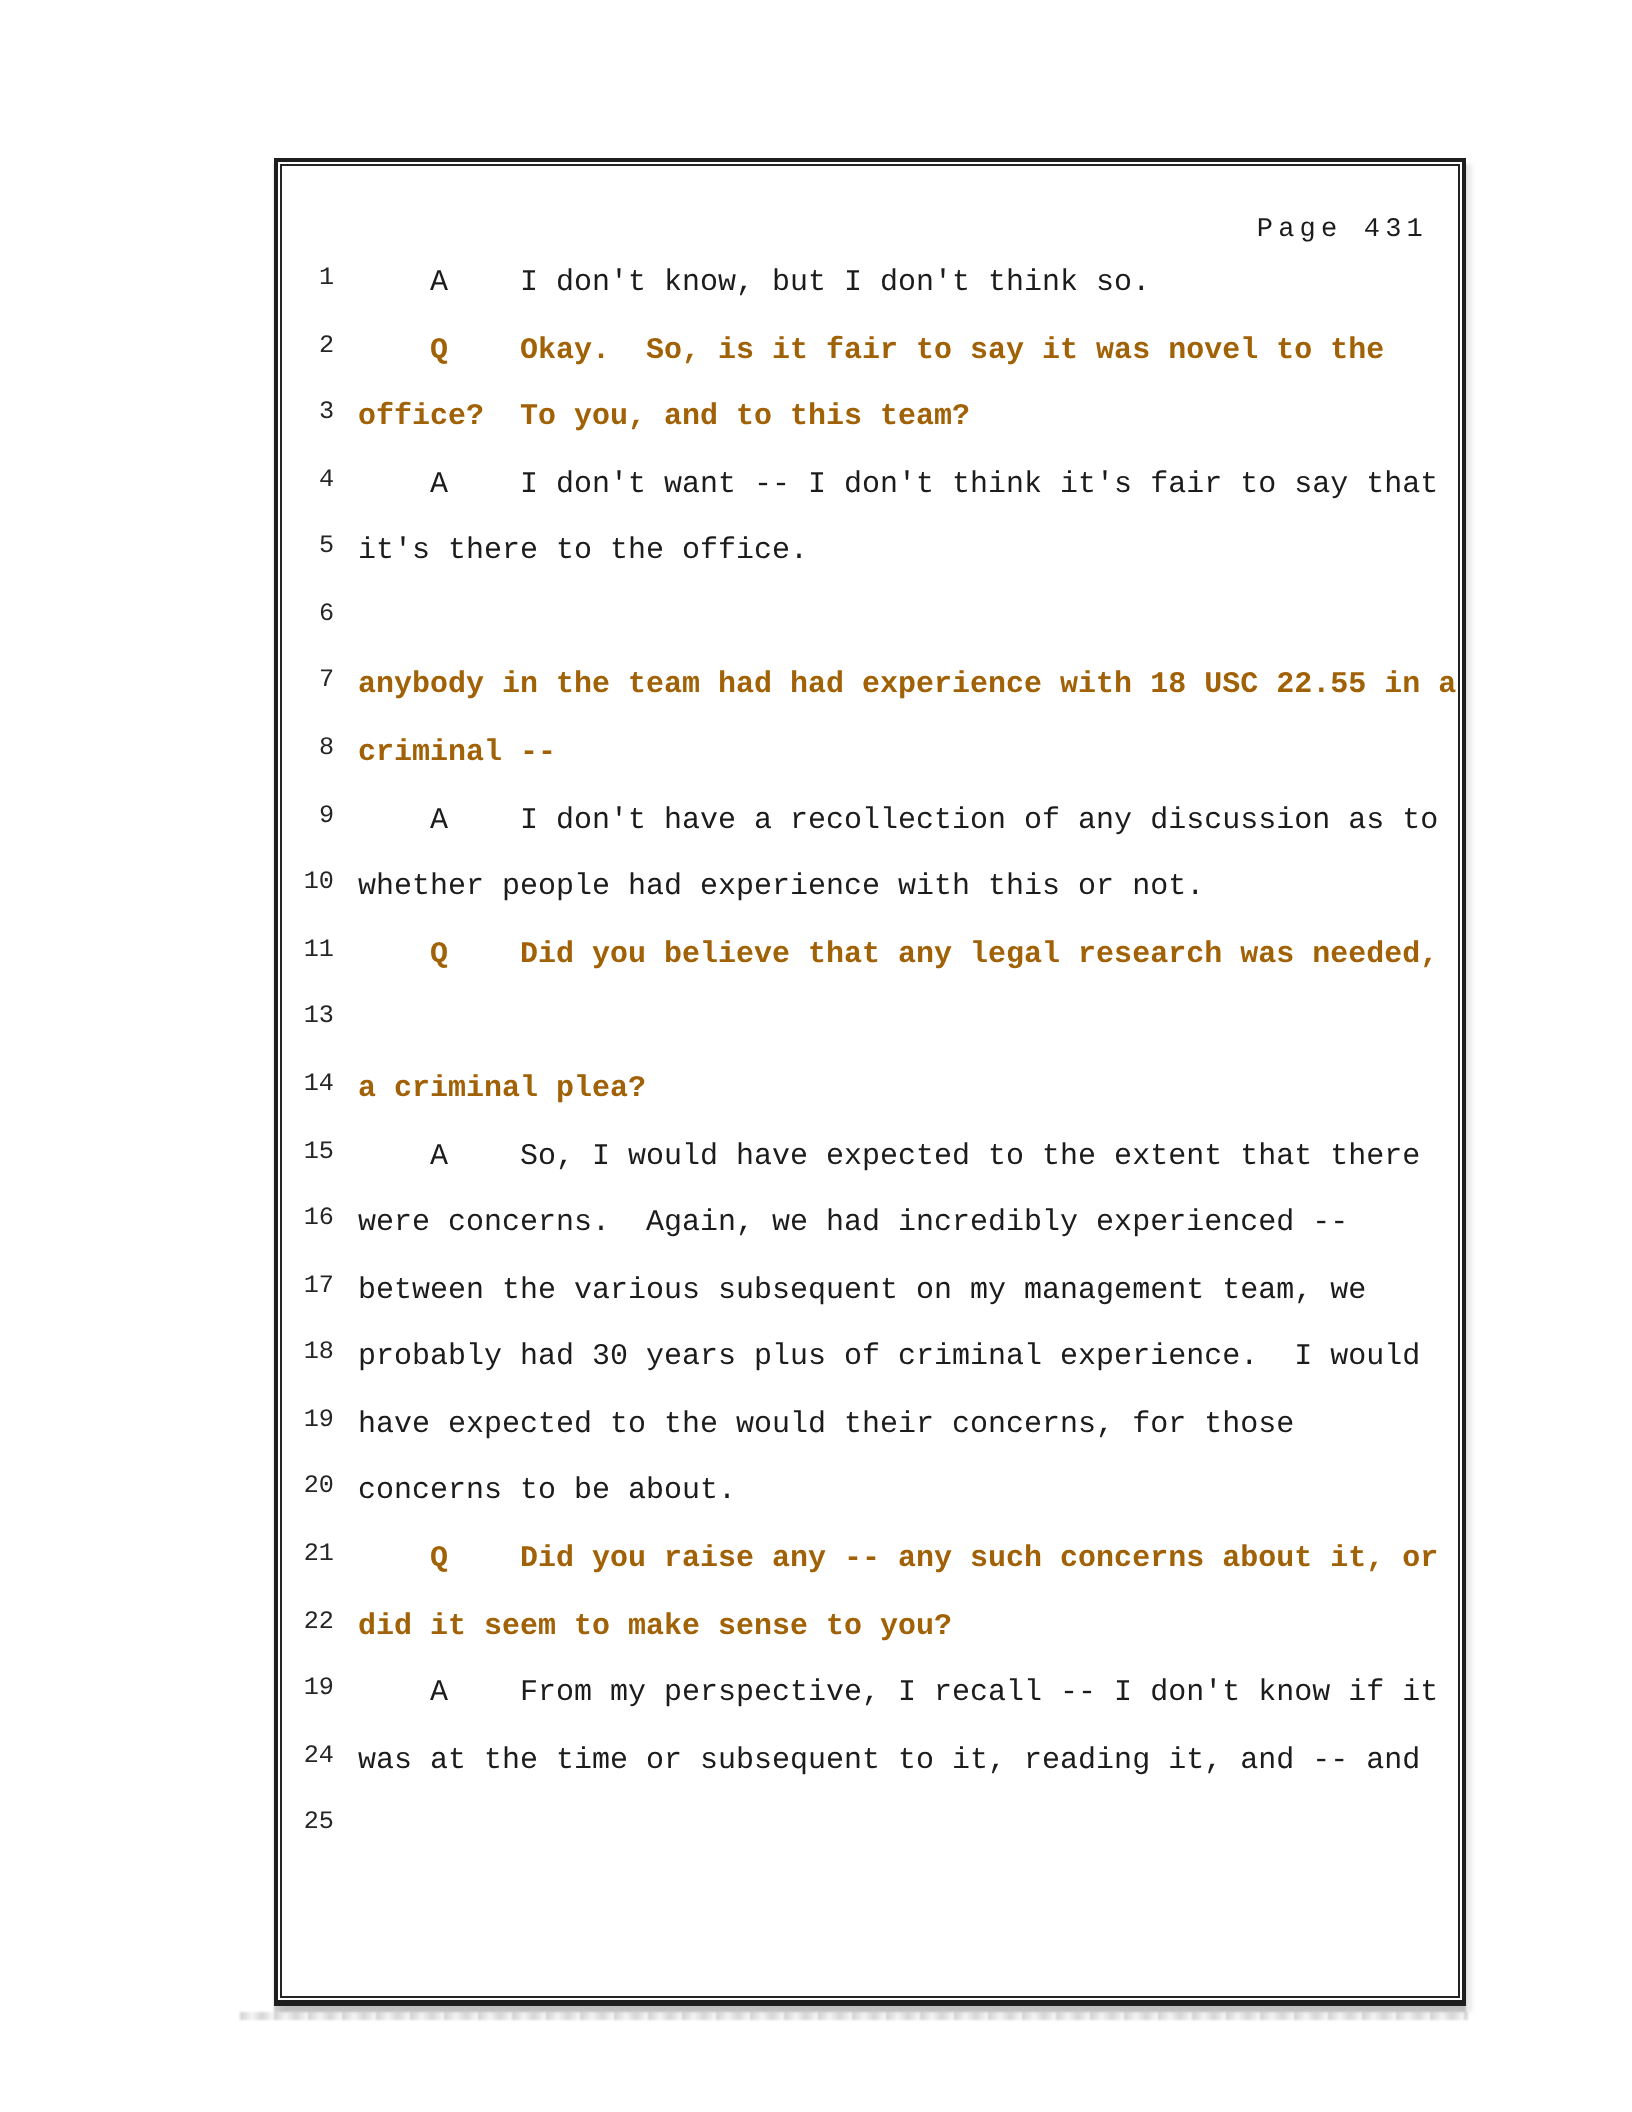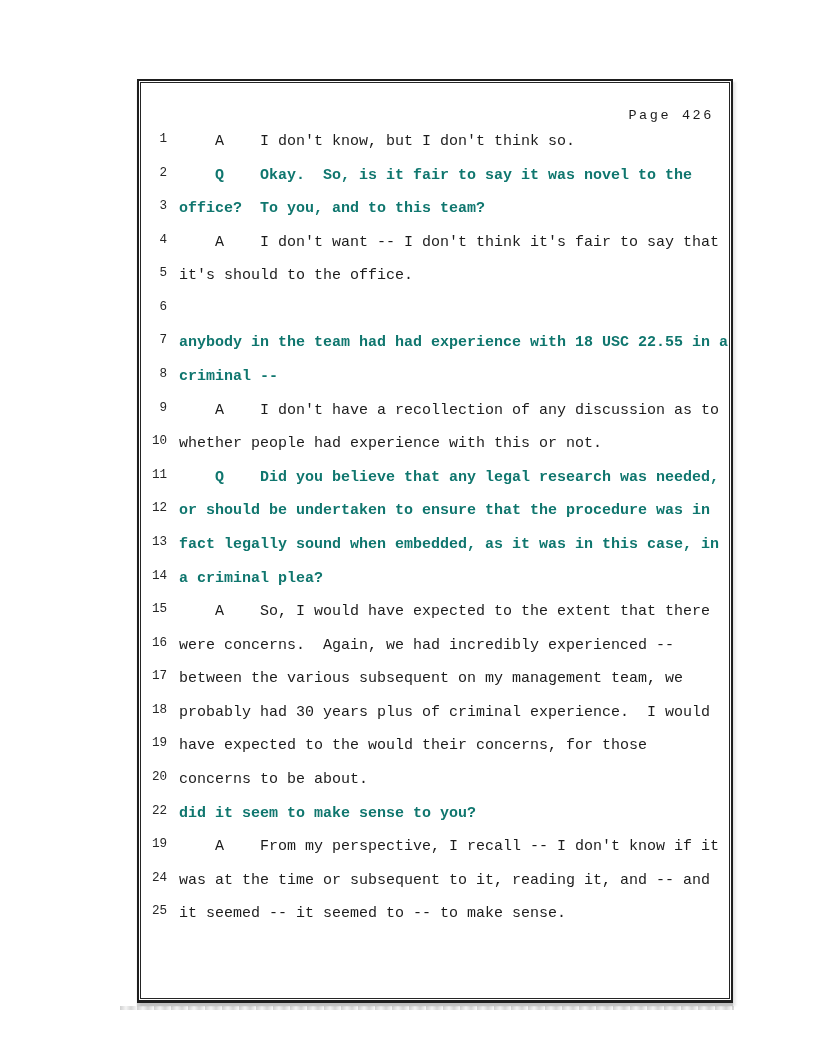--- a/index.html
+++ b/index.html
@@ -71,21 +71,21 @@
   .line .text {
     margin-left: 12px;
     font-size: 15px;
     line-height: 16px;
     white-space: pre;
     transform: translateY(2px);
     color: #1c1c1c;
   }
   .line.bold .text {
     font-weight: 700;
-    color: #0f766e;
+    color: #a16207;
   }
   
   .scan-smudge {
     position: absolute;
     left: 120px;
     top: 1006px;
     width: 614px;
     height: 4px;
     background: repeating-linear-gradient(
       90deg,
@@ -96,21 +96,21 @@
     );
     filter: blur(0.4px);
   }
 </style>
 </head>
 <body>
 
 <div class="canvas">
   <div class="sheet">
     <div class="inner-border"></div>
-    <div class="page-num">Page 426</div>
+    <div class="page-num">Page 431</div>
     <div class="lines">
   <div class="line">
     <span class="num">1</span>
     <span class="text">    A    I don't know, but I don't think so.</span>
   </div>
 
   <div class="line bold">
     <span class="num">2</span>
     <span class="text">    Q    Okay.  So, is it fair to say it was novel to the</span>
   </div>
@@ -120,21 +120,21 @@
     <span class="text">office?  To you, and to this team?</span>
   </div>
 
   <div class="line">
     <span class="num">4</span>
     <span class="text">    A    I don't want -- I don't think it's fair to say that</span>
   </div>
 
   <div class="line">
     <span class="num">5</span>
-    <span class="text">it's should to the office.</span>
+    <span class="text">it's there to the office.</span>
   </div>
 
   <div class="line bold">
     <span class="num">6</span>
   </div>
 
   <div class="line bold">
     <span class="num">7</span>
     <span class="text">anybody in the team had had experience with 18 USC 22.55 in a</span>
   </div>
@@ -152,28 +152,23 @@
   <div class="line">
     <span class="num">10</span>
     <span class="text">whether people had experience with this or not.</span>
   </div>
 
   <div class="line bold">
     <span class="num">11</span>
     <span class="text">    Q    Did you believe that any legal research was needed,</span>
   </div>
 
-  <div class="line bold">
-    <span class="num">12</span>
-    <span class="text">or should be undertaken to ensure that the procedure was in</span>
-  </div>
 
   <div class="line bold">
     <span class="num">13</span>
-    <span class="text">fact legally sound when embedded, as it was in this case, in</span>
   </div>
 
   <div class="line bold">
     <span class="num">14</span>
     <span class="text">a criminal plea?</span>
   </div>
 
   <div class="line">
     <span class="num">15</span>
     <span class="text">    A    So, I would have expected to the extent that there</span>
@@ -197,36 +192,39 @@
   <div class="line">
     <span class="num">19</span>
     <span class="text">have expected to the would their concerns, for those</span>
   </div>
 
   <div class="line">
     <span class="num">20</span>
     <span class="text">concerns to be about.</span>
   </div>
 
+  <div class="line bold">
+    <span class="num">21</span>
+    <span class="text">    Q    Did you raise any -- any such concerns about it, or</span>
+  </div>
 
   <div class="line bold">
     <span class="num">22</span>
     <span class="text">did it seem to make sense to you?</span>
   </div>
 
   <div class="line">
     <span class="num">19</span>
     <span class="text">    A    From my perspective, I recall -- I don't know if it</span>
   </div>
 
   <div class="line">
     <span class="num">24</span>
     <span class="text">was at the time or subsequent to it, reading it, and -- and</span>
   </div>
 
   <div class="line">
     <span class="num">25</span>
-    <span class="text">it seemed -- it seemed to -- to make sense.</span>
   </div>
 </div>
   </div>
   <div class="scan-smudge"></div>
 </div>
 
 </body></html>

